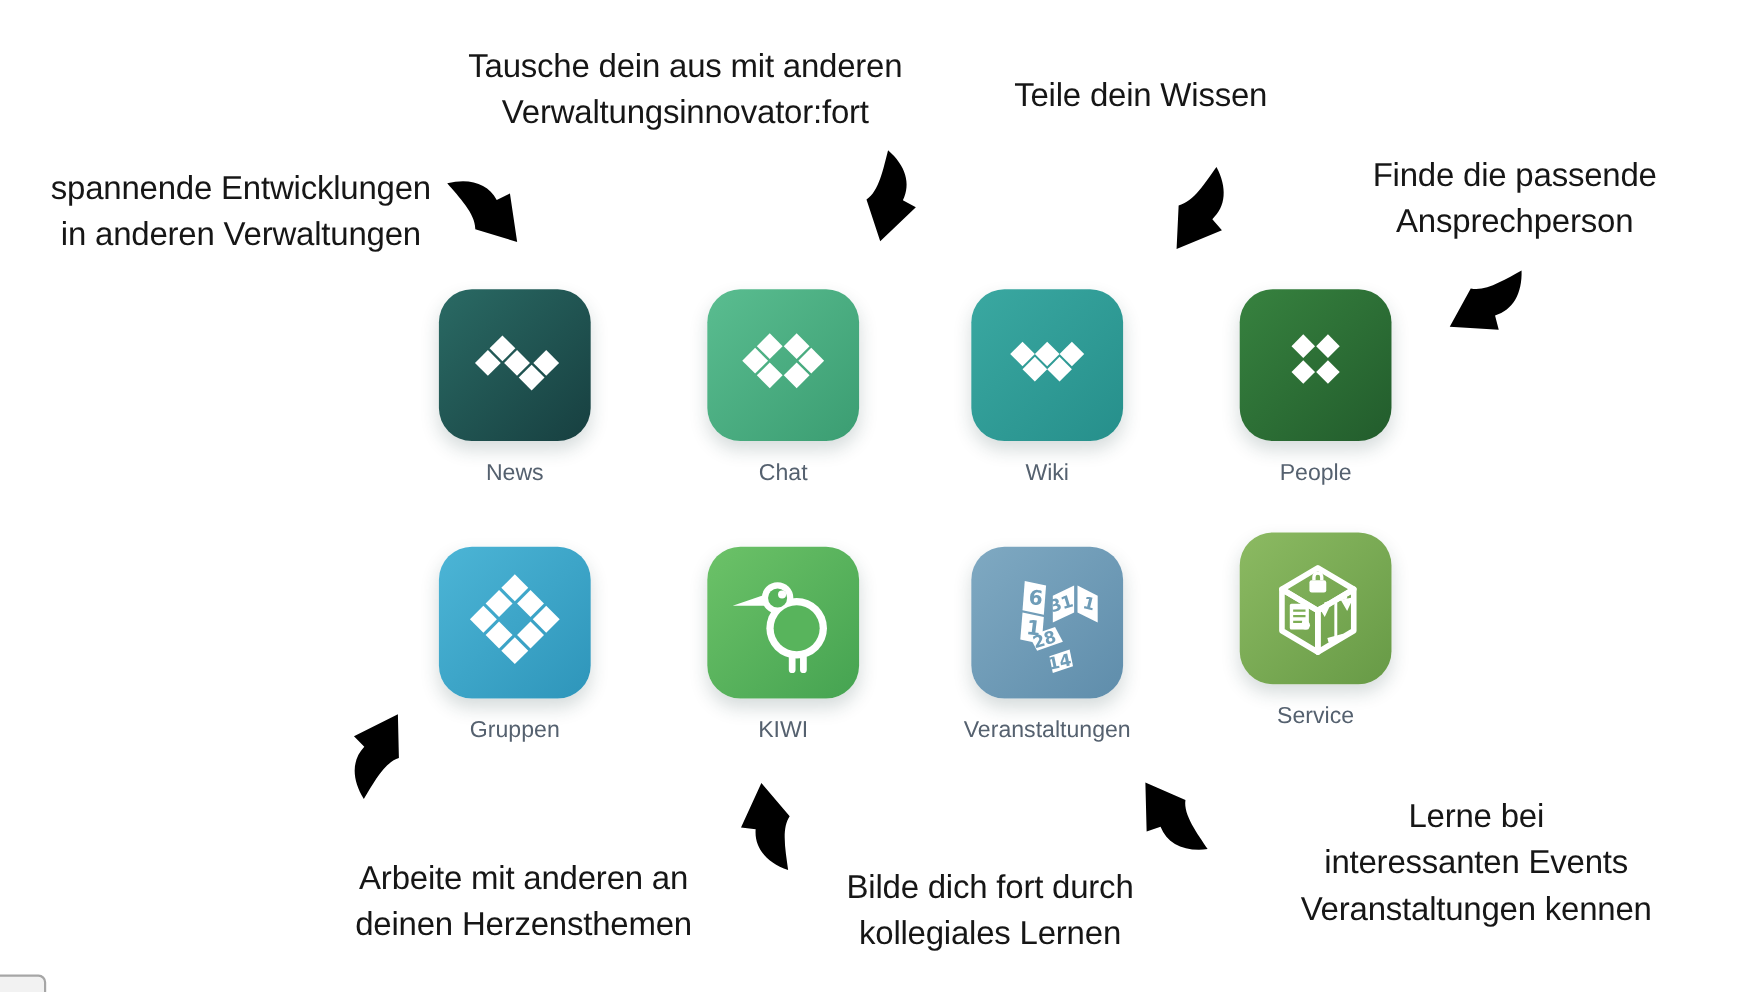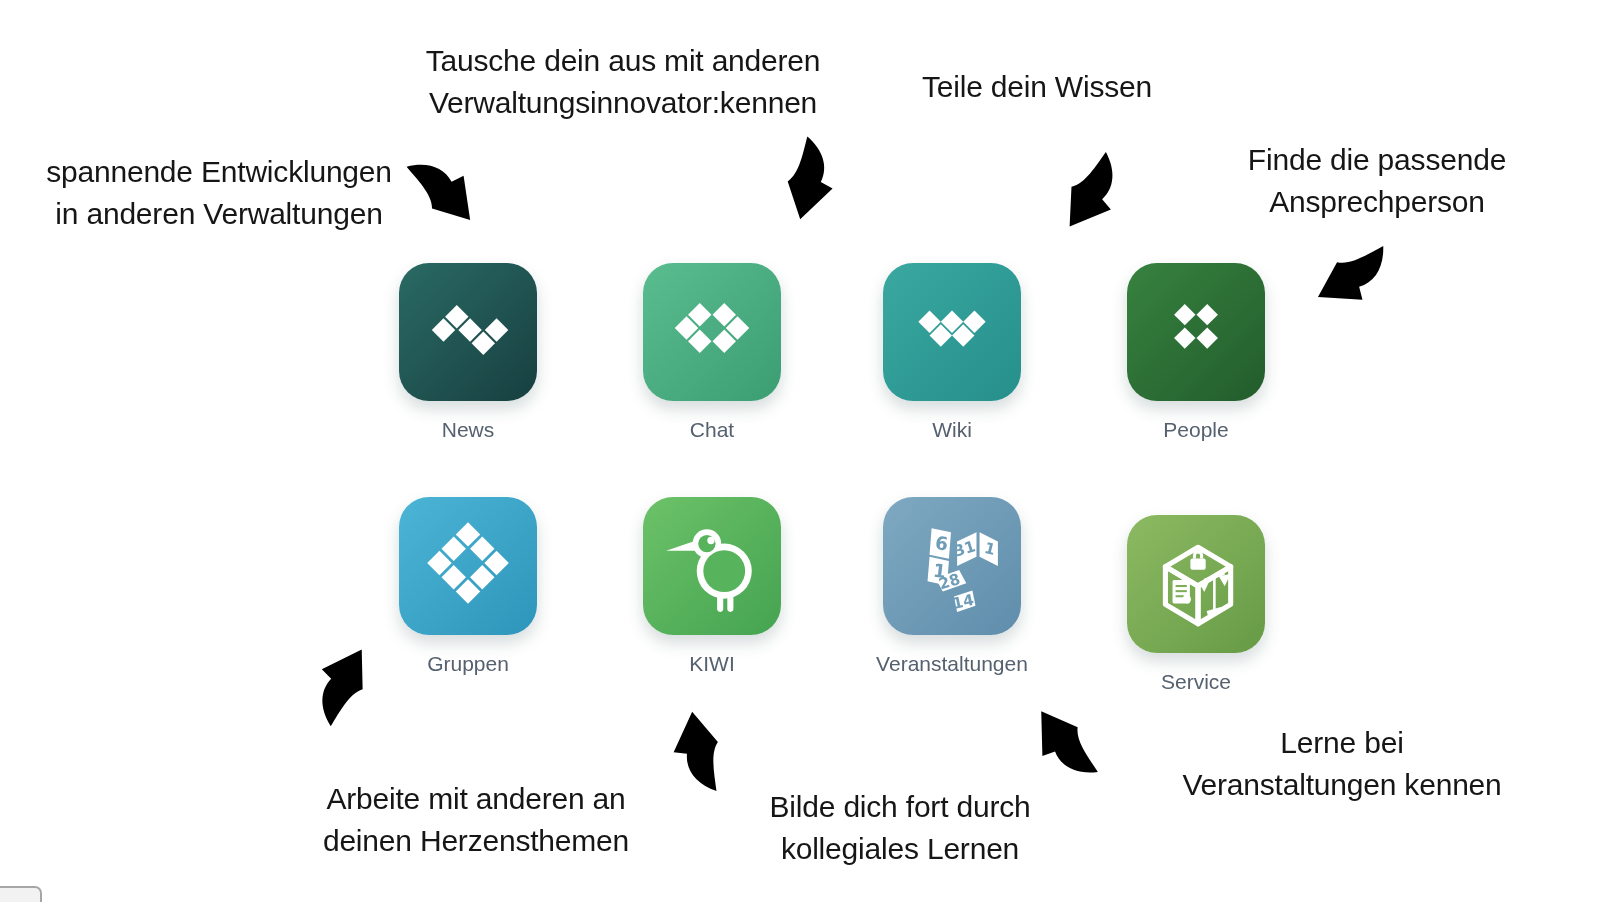--- a/index.html
+++ b/index.html
@@ -41,39 +41,40 @@
     <path id="curved-arrow" d="M 62 8 C 80 28, 84 50, 72 68 L 86 78 L 40 112 L 30 62 C 46 54, 54 28, 62 8 Z"></path>
   </defs>
 </svg>
 
 <div class="note" style="left:9px;top:151px;width:420px">
   <div>spannende Entwicklungen</div>
   <div>in anderen Verwaltungen</div>
 </div>
 <div class="note" style="left:383px;top:40px;width:480px">
   <div>Tausche dein aus mit anderen</div>
-  <div>Verwaltungsinnovator:kennen</div>
+  <div>Verwaltungsinnovator:fort</div>
 </div>
 <div class="note" style="left:877px;top:66px;width:320px">
   <div>Teile dein Wissen</div>
 </div>
 <div class="note" style="left:1207px;top:139px;width:340px">
   <div>Finde die passende</div>
   <div>Ansprechperson</div>
 </div>
 <div class="note" style="left:276px;top:778px;width:400px">
   <div>Arbeite mit anderen an</div>
   <div>deinen Herzensthemen</div>
 </div>
 <div class="note" style="left:720px;top:786px;width:360px">
   <div>Bilde dich fort durch</div>
   <div>kollegiales Lernen</div>
 </div>
 <div class="note" style="left:1152px;top:722px;width:380px">
   <div>Lerne bei</div>
+  <div>interessanten Events</div>
   <div>Veranstaltungen kennen</div>
 </div>
 
 <svg class="arrow" viewBox="0 0 100 120" style="left:399px;top:147px;transform:rotate(-62deg)">
     <use href="#curved-arrow"></use>
   </svg>
 <svg class="arrow" viewBox="0 0 100 120" style="left:764px;top:131px;transform:rotate(-7deg)">
     <use href="#curved-arrow"></use>
   </svg>
 <svg class="arrow" viewBox="0 0 100 120" style="left:1048px;top:142px;transform:rotate(14deg)">
@@ -189,21 +190,21 @@
       <text class="cal-num" font-size="18" text-anchor="middle" transform="translate(37,61) rotate(7)">1</text>
       <text class="cal-num" font-size="15" text-anchor="middle" transform="translate(64,38) rotate(-17)">31</text>
       <text class="cal-num" font-size="15" text-anchor="middle" transform="translate(86,38) rotate(14)">1</text>
       <text class="cal-num" font-size="15" text-anchor="middle" transform="translate(49,70) rotate(-17)">28</text>
       <text class="cal-num" font-size="15" text-anchor="middle" transform="translate(62,90) rotate(-12)">14</text>
     </svg>
   </div>
   <div class="tile-label">Veranstaltungen</div>
 </div>
 
-<div class="tile" style="left:1127px;top:515px">
+<div class="tile" style="left:1127px;top:484px">
   <div class="tile-bg" style="background: linear-gradient(135deg, rgb(140, 186, 98), rgb(103, 154, 70));">
     <svg viewBox="0 0 100 100">
       <g stroke="#fff" stroke-width="5" fill="none" stroke-linejoin="round">
         <polygon points="52,14 84,33 52,52 20,33"></polygon>
         <polygon points="20,33 52,52 52,89 20,70"></polygon>
         <polygon points="52,52 84,33 84,70 52,89"></polygon>
       </g>
       <rect x="44.5" y="25" width="15" height="11" rx="2" fill="#fff"></rect>
       <path d="M 48.5 25 v -3 a 3.5 3.5 0 0 1 7 0 v 3" stroke="#fff" stroke-width="3" fill="none"></path>
       <rect x="27" y="46" width="17" height="23" rx="1.5" fill="#fff"></rect>

